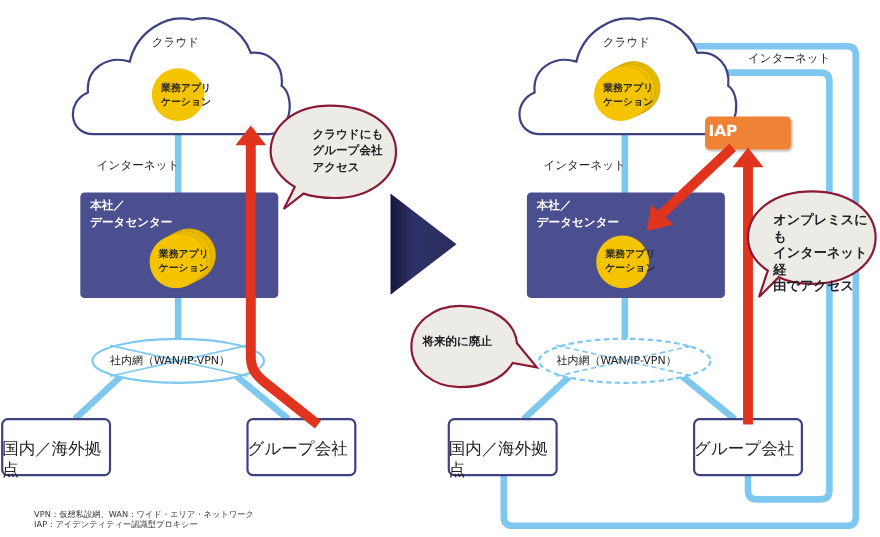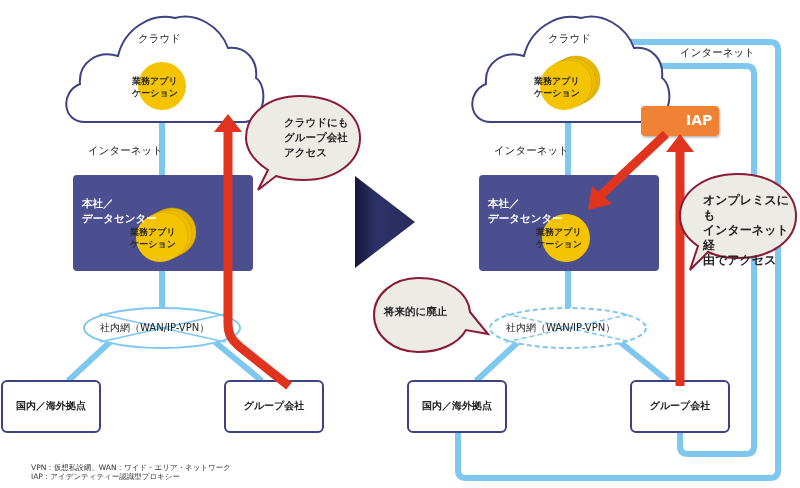--- a/index.html
+++ b/index.html
@@ -1,22 +1,22 @@
 <!DOCTYPE html>
 <html><head>
 <meta charset="utf-8">
 <style>
   html, body { margin:0; padding:0; background:#ffffff; }
   body { width:800px; height:488px; position:relative; overflow:hidden;
          font-family:"DejaVu Sans", "Liberation Sans", sans-serif; }
   #stage { position:absolute; left:0; top:0; width:800px; height:488px; }
   .lbl { position:absolute; font-size:10.5px; font-weight:normal; color:#222; white-space:nowrap; }
-  .lbl-w { color:#ffffff; font-size:10.5px; font-weight:bold; position:absolute; line-height:15px;margin-top:16px; }
-  .app { position:absolute; font-size:9px; font-weight:bold; color:#2a2a2a; text-align:left; line-height:12px; width:60px; }
-  .box-lbl { position:absolute; font-size:10px; font-weight:bold; color:#222; text-align:center; }
+  .lbl-w { color:#ffffff; font-size:10.5px; font-weight:bold; position:absolute; line-height:15px; }
+  .app { position:absolute; font-size:9px; font-weight:bold; color:#2a2a2a; text-align:right; line-height:12px; width:60px; }
+  .box-lbl { position:absolute; font-size:15px; font-weight:normal; color:#222; }
   .bubble-txt { position:absolute; font-size:10.5px; font-weight:bold; color:#222; line-height:15px; }
   .legend { position:absolute; left:4px; font-size:7.5px; color:#333; white-space:nowrap;margin-left:27px; }
   .iap-lbl { position:absolute; font-size:14px; font-weight:bold; color:#ffffff; }
 </style>
 </head>
 <body>
 
 <svg id="stage" width="800" height="488" viewBox="0 0 800 488">
   <defs>
     <linearGradient id="triGrad" x1="0" x2="1" y1="0" y2="0">
@@ -128,21 +128,21 @@
   <div>アクセス</div>
 </div>
 
 <div class="lbl" style="left:548px;top:32px;">クラウド</div>
 <div class="app" style="left:534px;top:75px;">
   <div>業務アプリ</div>
   <div>ケーション</div>
 </div>
 <div class="lbl" style="left:680px;top:46px;">インターネット</div>
 <div class="lbl" style="left:494px;top:144px;">インターネット</div>
-<div class="iap-lbl" style="left:686px;top:112px;">IAP</div>
+<div class="iap-lbl" style="left:644px;top:112px;">IAP</div>
 <div class="lbl-w" style="left:488px;top:180px;">
   <div>本社／</div>
   <div>データセンター</div>
 </div>
 <div class="app" style="left:536px;top:226px;">
   <div>業務アプリ</div>
   <div>ケーション</div>
 </div>
 <div class="lbl" style="left:506px;top:321px;font-size:10px;">社内網（WAN/IP-VPN）</div>
 <div class="box-lbl" style="left:408px;top:399px;width:98px;">国内／海外拠点</div>

